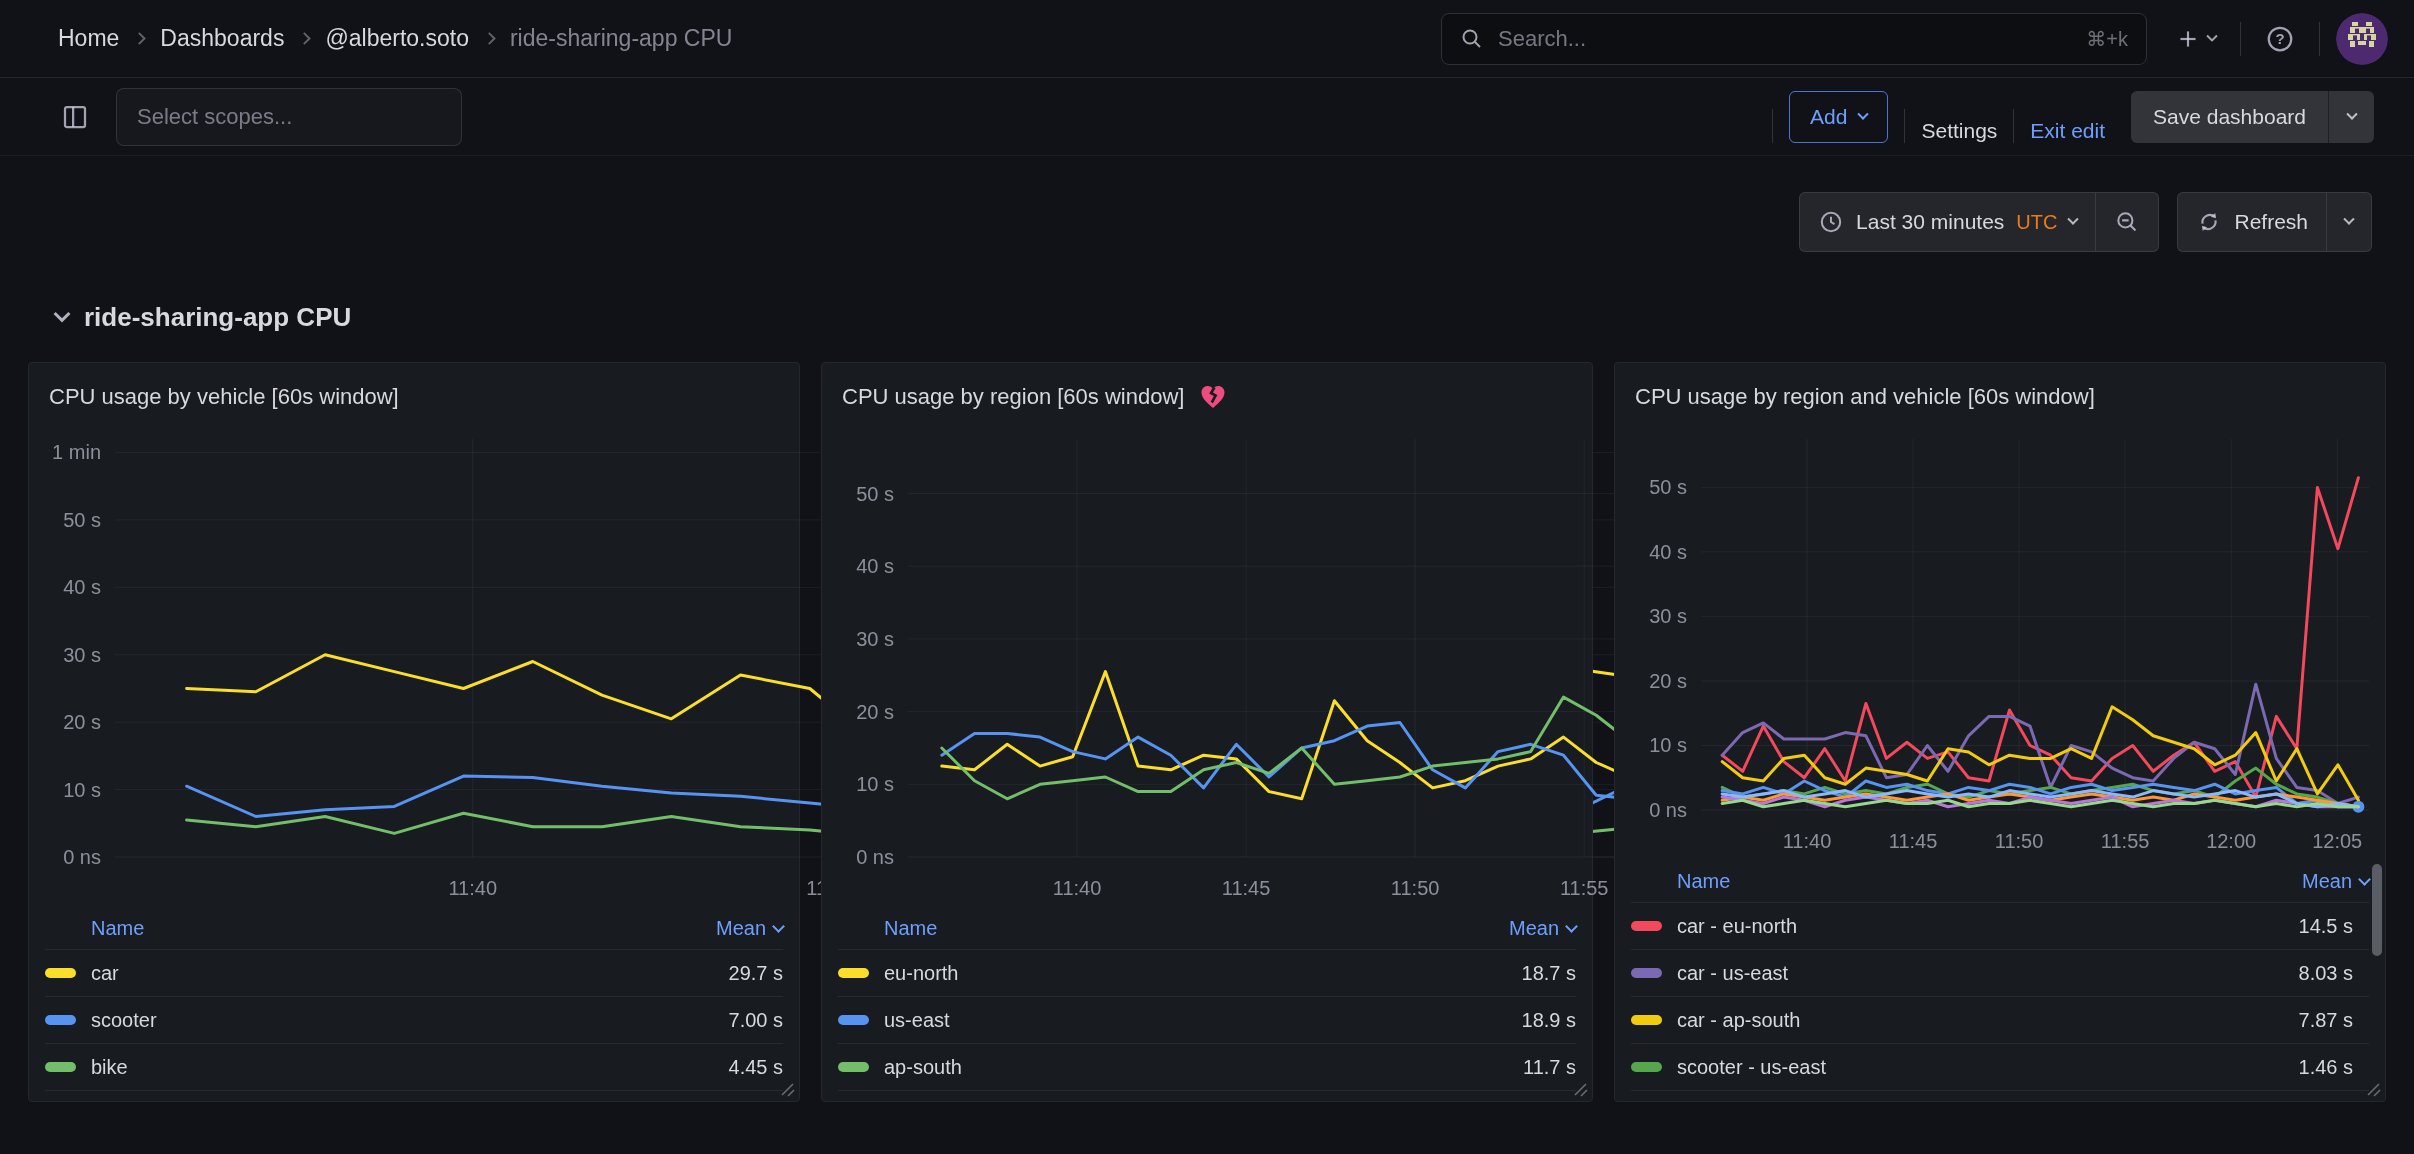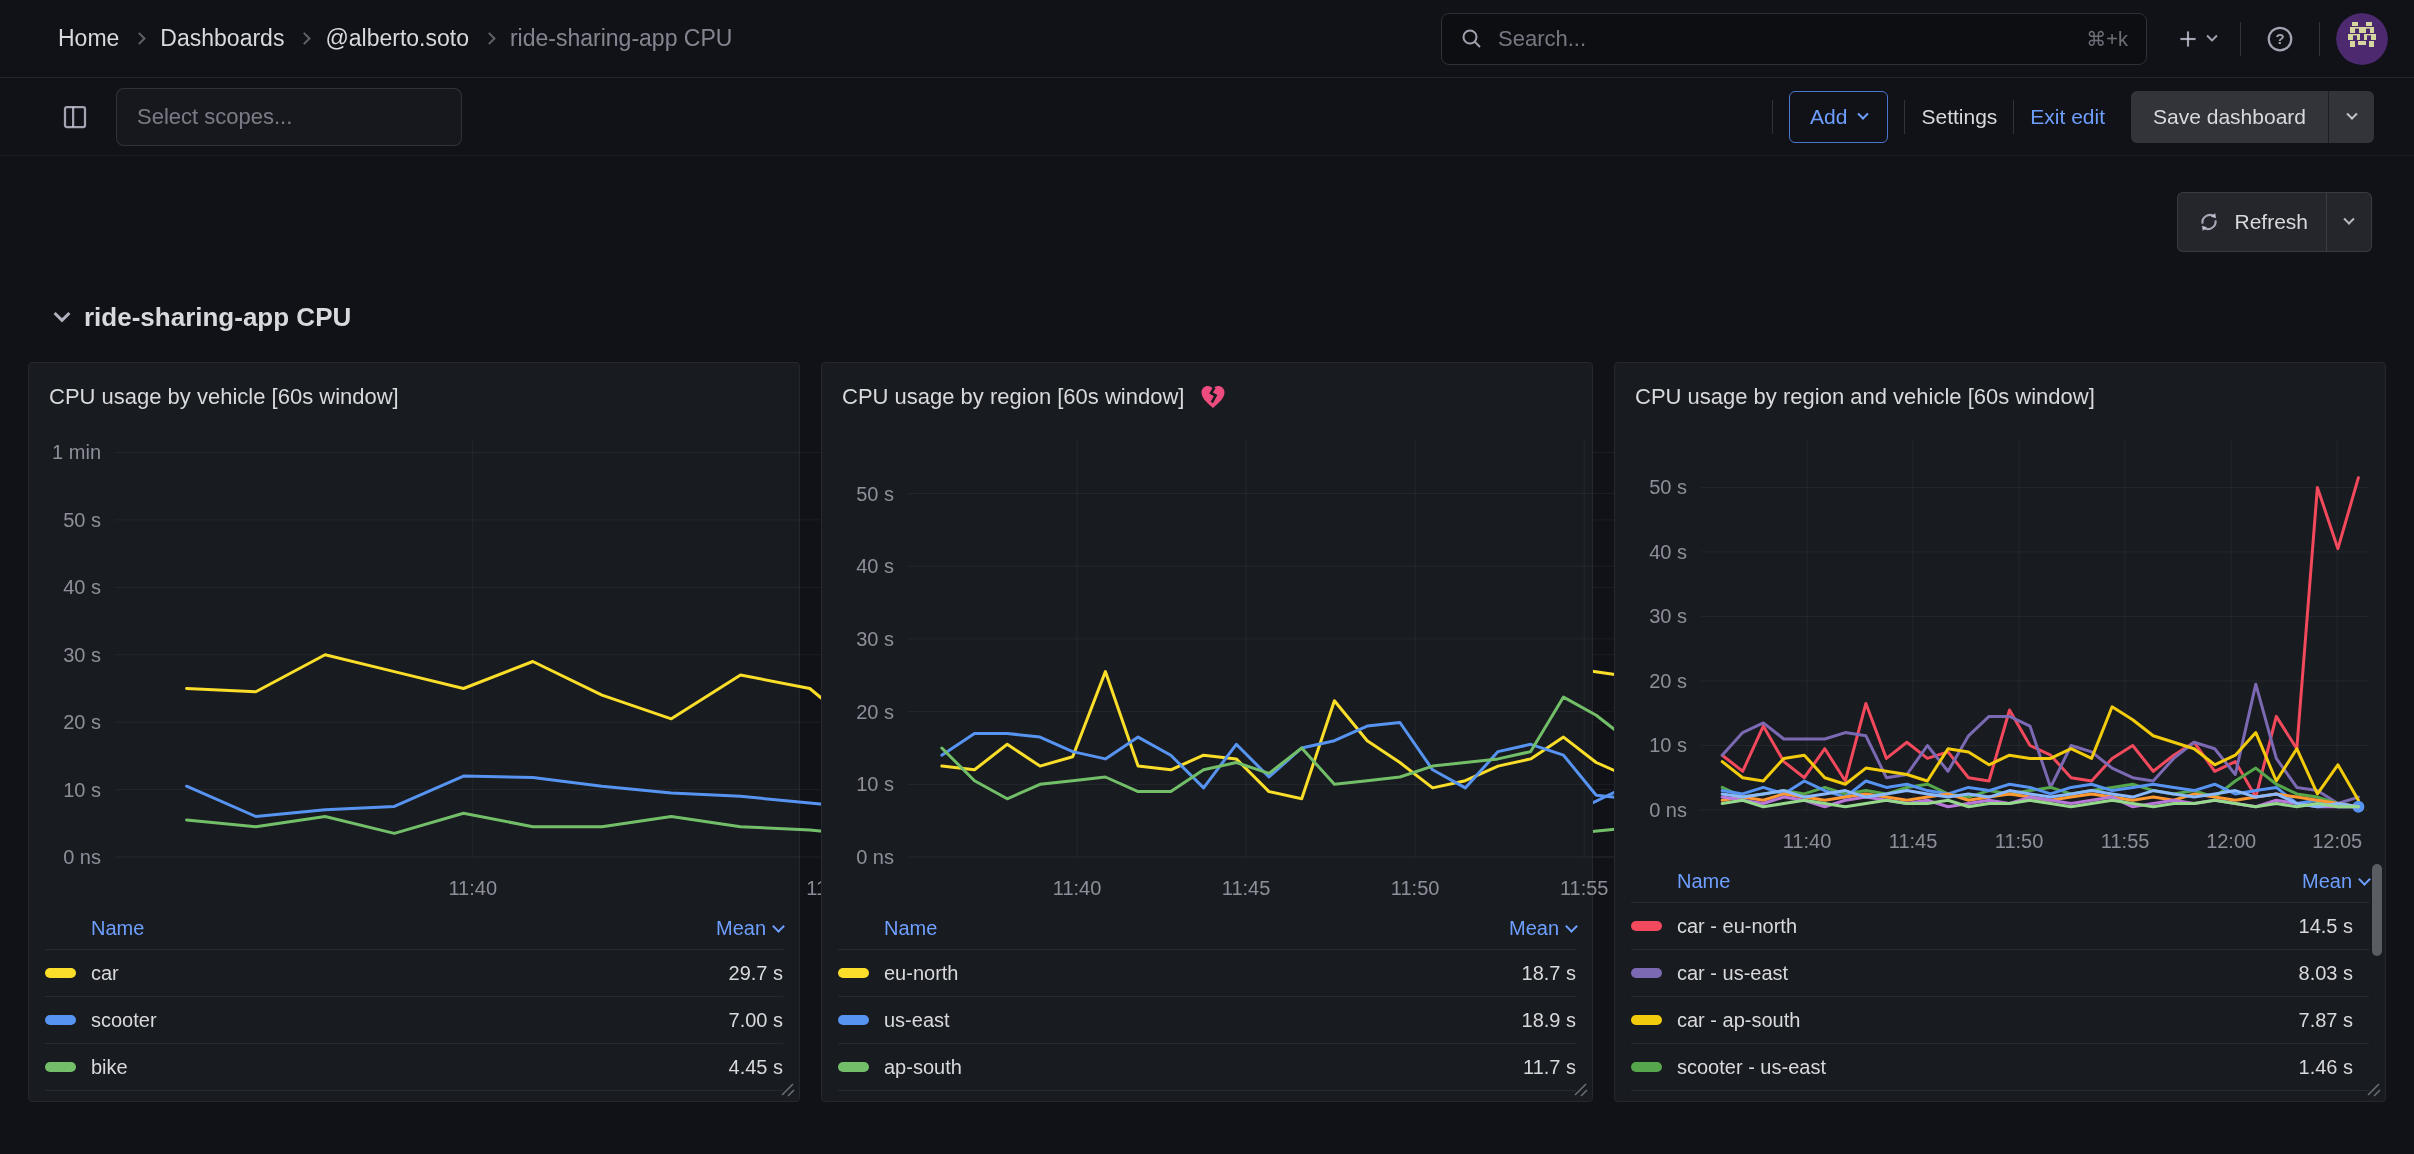--- a/index.html
+++ b/index.html
@@ -39,21 +39,21 @@
     height: 78px; display:flex; align-items:center;
     padding: 0 40px 0 52px;
     border-bottom: 1px solid rgba(204,204,220,0.06);
   }
   .scopes-input {
     margin-left: 18px; width: 346px; height: 58px;
     background: #17181d; border: 1px solid rgba(204,204,220,0.15); border-radius: 8px;
     display:flex; align-items:center; padding: 0 20px;
     font-size: 22px; color: rgba(204,204,220,0.55); cursor:text;
   }
-  .toolbar-right { margin-left:auto; display:flex; align-items:center; font-size:21px; }
+  .toolbar-right { margin-left:auto; display:flex; align-items:flex-end; font-size:21px; }
   .btn-add {
     height:52px; padding:0 20px; background:transparent;
     border:1px solid #4b76cf; border-radius:6px; color:#6e9fff;
     font-size:21px; font-weight:500; display:flex; align-items:center; gap:12px; cursor:pointer;
   }
   .txtbtn { background:none; border:none; font-size:21px; font-weight:500; cursor:pointer; }
   .txtbtn.settings { color:#d8d9dd; }
   .txtbtn.exit { color:#6e9fff; }
   .btn-save { display:flex; height:52px; border-radius:6px; overflow:hidden; background:#32343a; color:#d8d9dd; cursor:pointer; }
   .btn-save .main { padding:0 22px; display:flex; align-items:center; font-size:21px; font-weight:500; }
@@ -195,20 +195,42 @@
     <div class="btn-save">
       <span class="main">Save dashboard</span>
       <span class="caret">
         <span class="chev" style="width:8px;height:8px;color:#c2c3c9;"></span>
       </span>
     </div>
   </div>
 </div>
 
 <div class="timebar">
+  <div class="tgroup">
+    <div class="tseg">
+      <span class="icon">
+        <svg width="26" height="26" viewBox="0 0 24 24" fill="none" stroke="currentColor" stroke-width="1.9">
+            <circle cx="12" cy="12" r="8.5"></circle>
+            <polyline points="12,7.2 12,12 15.2,14"></polyline>
+          </svg>
+      </span>
+      <span class="label">Last 30 minutes</span>
+      <span class="utc" style="color: rgb(235, 123, 24);">UTC</span>
+      <span class="chev" style="width:8px;height:8px;color:#b9bac0;"></span>
+    </div>
+    <div class="tseg">
+      <span class="icon">
+        <svg width="26" height="26" viewBox="0 0 24 24" fill="none" stroke="currentColor" stroke-width="1.9">
+            <circle cx="10.5" cy="10.5" r="6.5"></circle>
+            <line x1="7.5" y1="10.5" x2="13.5" y2="10.5"></line>
+            <line x1="15.3" y1="15.3" x2="19.8" y2="19.8"></line>
+          </svg>
+      </span>
+    </div>
+  </div>
   <div class="tgroup">
     <div class="tseg">
       <span class="icon">
         <svg width="26" height="26" viewBox="0 0 24 24" fill="none" stroke="currentColor" stroke-width="2">
           <path d="M6 13.5 A 7 7 0 0 1 17.5 7.2"></path>
             <polygon points="17.8,3.6 18.5,8.6 13.7,7.2" fill="currentColor" stroke="none"></polygon>
           <path d="M18 10.5 A 7 7 0 0 1 6.5 16.8"></path>
             <polygon points="6.2,20.4 5.5,15.4 10.3,16.8" fill="currentColor" stroke="none"></polygon>
         </svg>
       </span>

